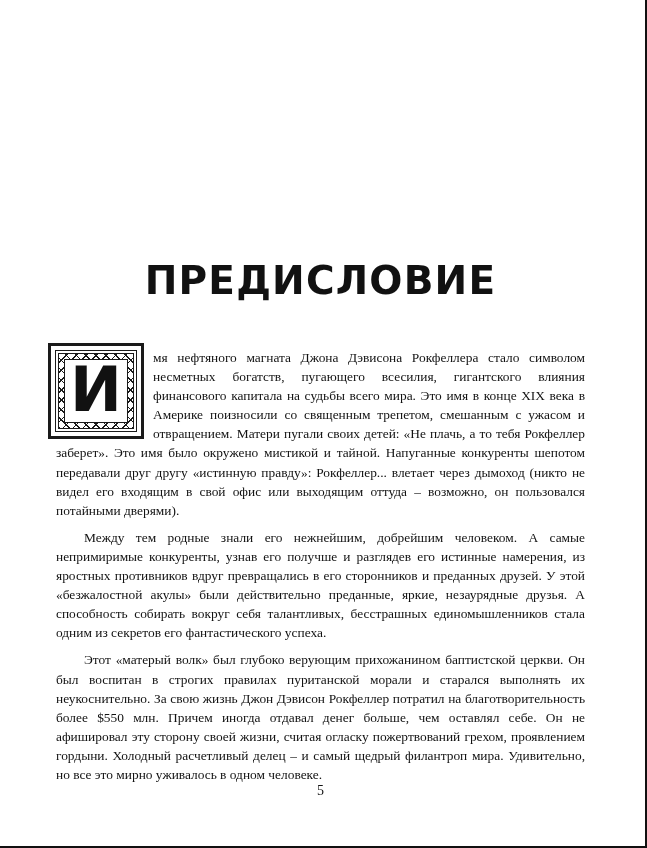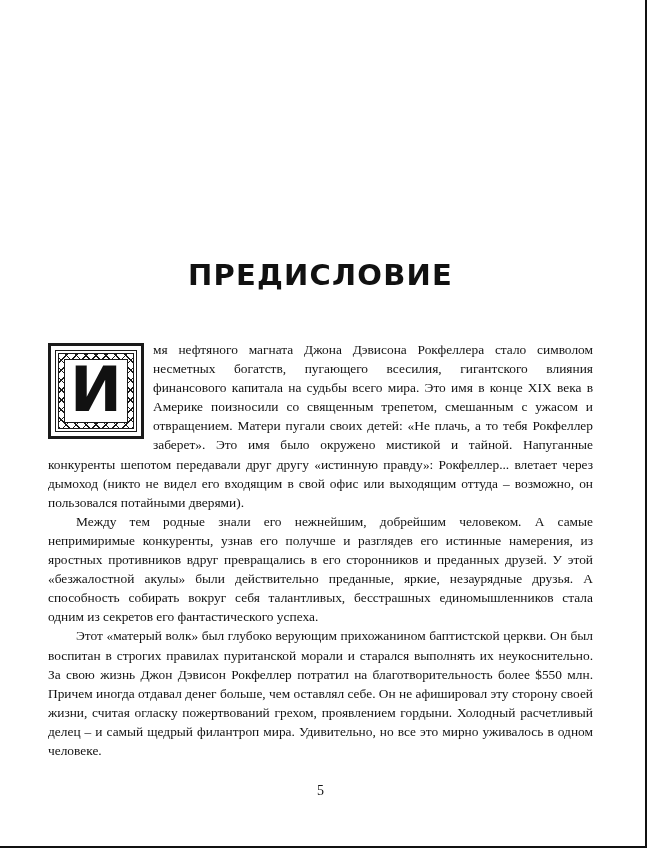--- a/index.html
+++ b/index.html
@@ -31,21 +31,21 @@
     height: 848px;
   }
   .title {
     position: absolute;
     top: 258px;
     left: 0;
     width: 545px;
     text-align: center;
     font-family: "DejaVu Sans", sans-serif;
     font-weight: bold;
-    font-size: 29px;
+    font-size: 39px;
     letter-spacing: 1.2px;
     color: #111111;
   }
   .body-text {
     position: absolute;
     top: 340px;
     left: 0;
     width: 545px;
     font-size: 13.4px;
     line-height: 19.1px;
@@ -98,21 +98,21 @@
     font-family: "DejaVu Sans", sans-serif;
     font-weight: bold;
     font-size: 62px;
     line-height: 1;
     color: #111111;
     z-index: 2;
     padding-bottom: 3px;
     box-sizing: border-box;
   }
   p {
-    margin: 0;
+    margin: 8px;
     text-indent: 28px;
   }
   p.first {
     text-indent: 0;
   }
   .folio {
     position: absolute;
     left: 0;
     top: 783px;
     width: 545px;

